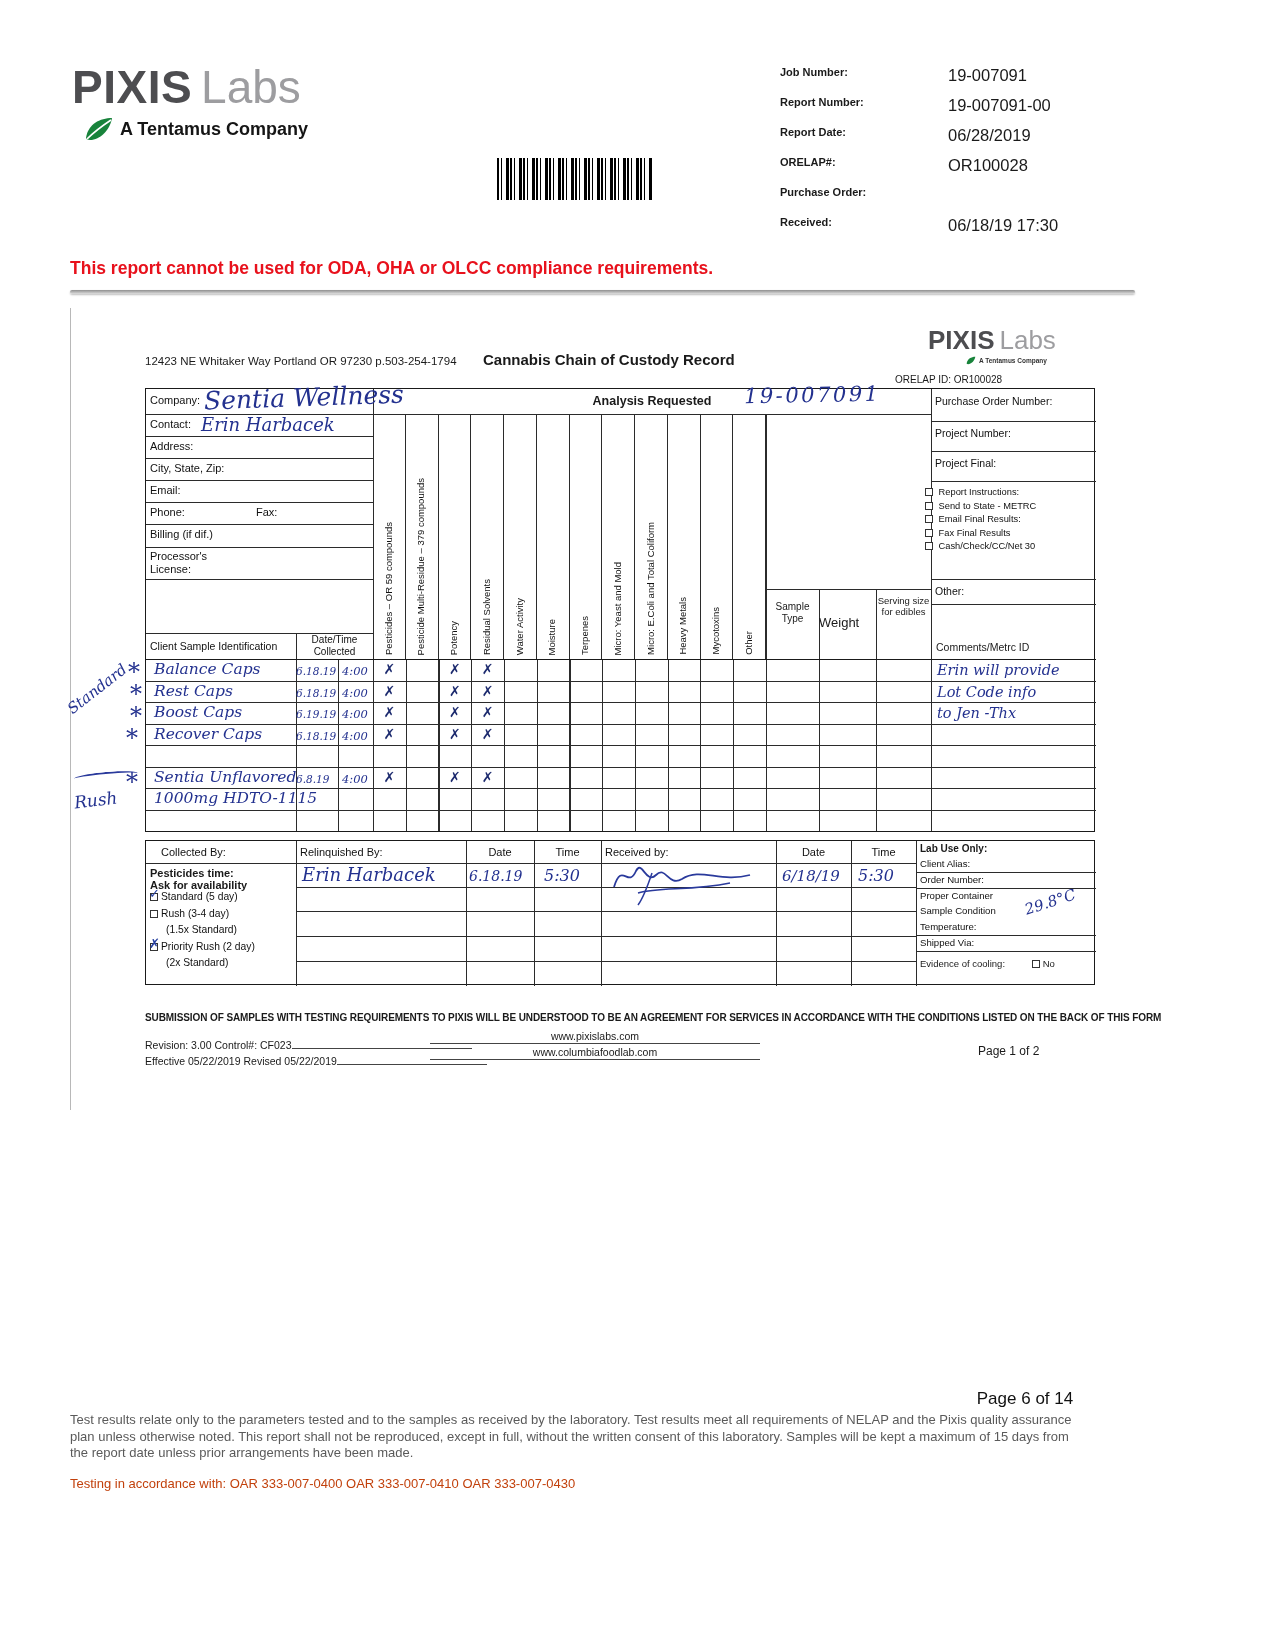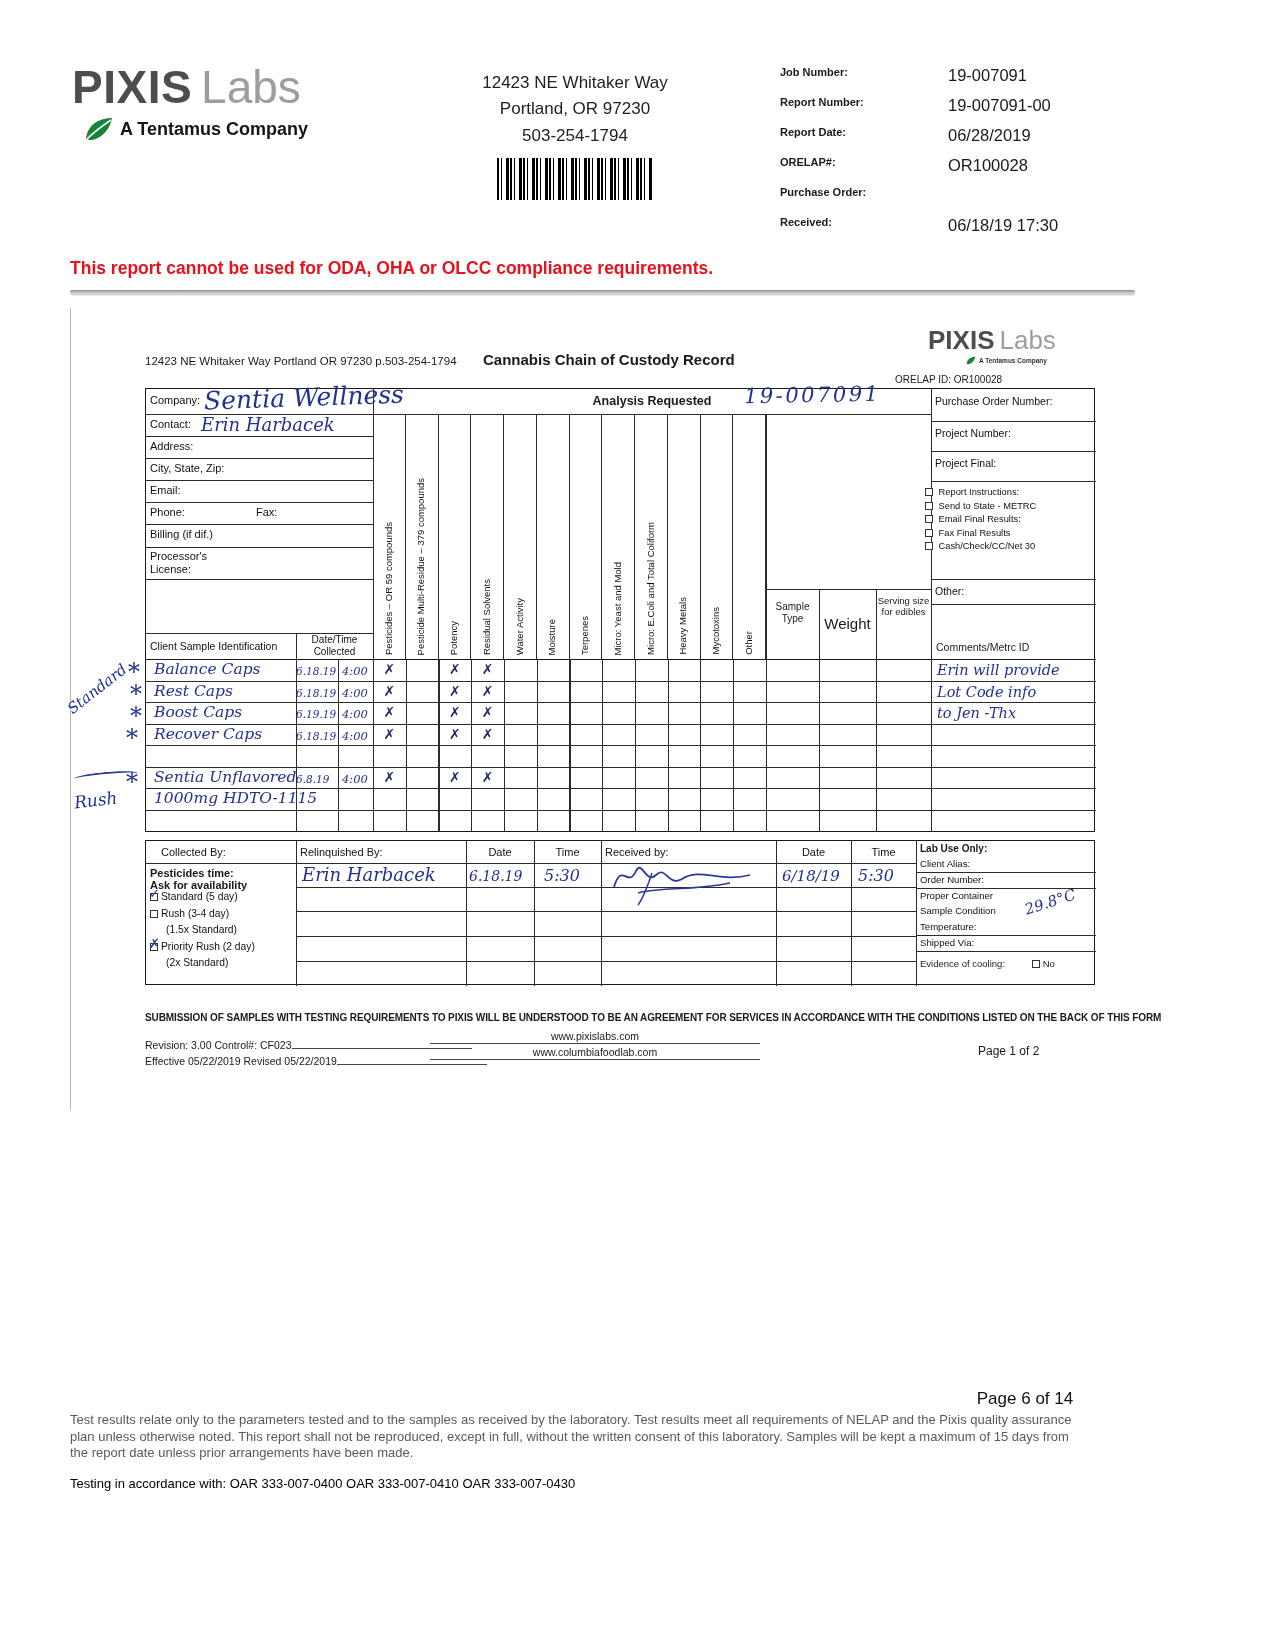--- a/index.html
+++ b/index.html
@@ -48,25 +48,20 @@
     </div>
     <div style="display:flex;align-items:center;gap:6px;margin-top:2px;margin-left:12px">
       <svg width="30" height="26" viewBox="0 0 30 26">
         <path d="M2 22 C4 8 16 2 28 2 C26 14 16 24 6 24 C4 24 2 23 2 22 Z" fill="#18833b"></path>
         <path d="M3 23 C10 16 18 10 27 4" stroke="#ffffff" stroke-width="1.6" fill="none"></path>
       </svg>
       <span style="font-size:18px;font-weight:700;color:#151515">A Tentamus Company</span>
     </div>
   </div>
 
-  <div class="abs" style="left:455px;top:70px;width:240px;text-align:center;font-size:17px;line-height:1.55;color:#222">
-    <div>12423 NE Whitaker Way</div>
-    <div>Portland, OR 97230</div>
-    <div>503-254-1794</div>
-  </div>
 
   <div class="abs barcode" style="left:497px;top:158px;width:155px;height:42px"></div>
 
   <div class="abs" style="left:780px;top:66px">
     <div class="meta-row">
         <span class="ml">Job Number:</span>
         <span class="mv">19-007091</span>
       </div>
     <div class="meta-row">
         <span class="ml">Report Number:</span>
@@ -189,21 +184,21 @@
         </div>
         <div class="rot-cell">
           <span>Mycotoxins</span>
         </div>
         <div class="rot-cell">
           <span>Other</span>
         </div>
       </div>
 
     <div class="abs" style="left:620px;top:212px;width:53px;text-align:center;font-size:10px;line-height:1.2">Sample Type</div>
-    <div class="abs" style="left:673px;top:226px;width:57px;text-align:center;font-size:15px">Weight</div>
+    <div class="abs" style="left:673px;top:226px;width:57px;text-align:left;font-size:13px">Weight</div>
     <div class="abs" style="left:730px;top:206px;width:55px;text-align:center;font-size:9.5px;line-height:1.2">Serving size for edibles</div>
     <div class="abs" style="left:790px;top:252px;font-size:10.5px">Comments/Metrc ID</div>
 
     <span class="lbl abs" style="left:789px;top:6px;font-size:10.5px">Purchase Order Number:</span>
     <span class="lbl abs" style="left:789px;top:38px;font-size:10.5px">Project Number:</span>
     <span class="lbl abs" style="left:789px;top:68px;font-size:10.5px">Project Final:</span>
     <div id="instructions" class="abs" style="left:779px;top:98px;width:158px">
         <div class="instr"><span class="cb"></span> Report Instructions:</div>
         <div class="instr"><span class="cb"></span> Send to State - METRC</div>
         <div class="instr"><span class="cb"></span> Email Final Results:</div>
@@ -349,15 +344,15 @@
   </div>
   <div class="abs" style="left:145px;top:1051px">
     <span class="flbl">Effective 05/22/2019 Revised 05/22/2019</span><span class="fill" style="width:150px"></span>
   </div>
   <div class="abs url-line" style="left:430px;top:1030px;width:330px">www.pixislabs.com</div>
   <div class="abs url-line" style="left:430px;top:1046px;width:330px">www.columbiafoodlab.com</div>
   <div class="abs" style="left:978px;top:1044px;font-size:12px">Page 1 of 2</div>
 
   <div class="abs" style="left:950px;top:1389px;width:150px;text-align:center;font-size:17px;color:#111">Page 6 of 14</div>
   <div class="abs" style="left:70px;top:1412px;width:1010px;font-size:13px;color:#5a5a5a;line-height:1.28">Test results relate only to the parameters tested and to the samples as received by the laboratory. Test results meet all requirements of NELAP and the Pixis quality assurance plan unless otherwise noted. This report shall not be reproduced, except in full, without the written consent of this laboratory. Samples will be kept a maximum of 15 days from the report date unless prior arrangements have been made.</div>
-  <div class="abs" style="left:70px;top:1476px;font-size:13px;color:#000000">Testing in accordance with:  OAR 333-007-0400 OAR 333-007-0410  OAR 333-007-0430</div>
+  <div class="abs" style="left:70px;top:1476px;font-size:13px;color:#c2410c">Testing in accordance with:  OAR 333-007-0400 OAR 333-007-0410  OAR 333-007-0430</div>
 
 </div>
 
 </body></html>

